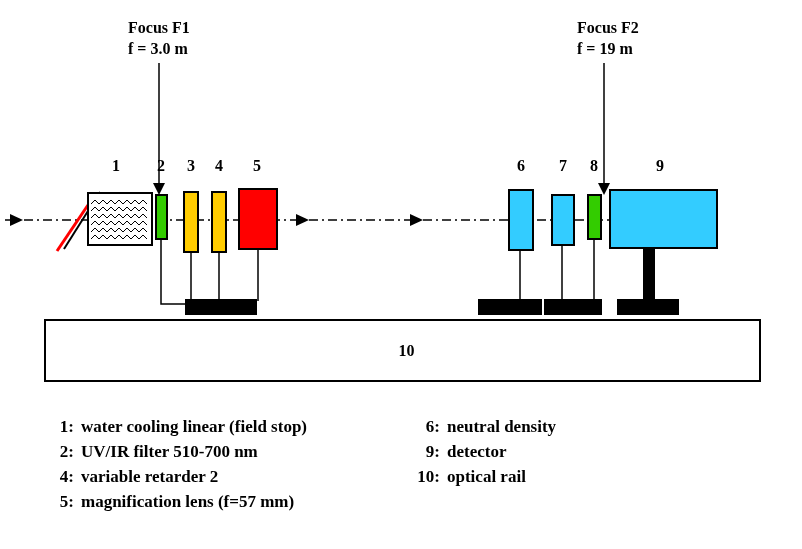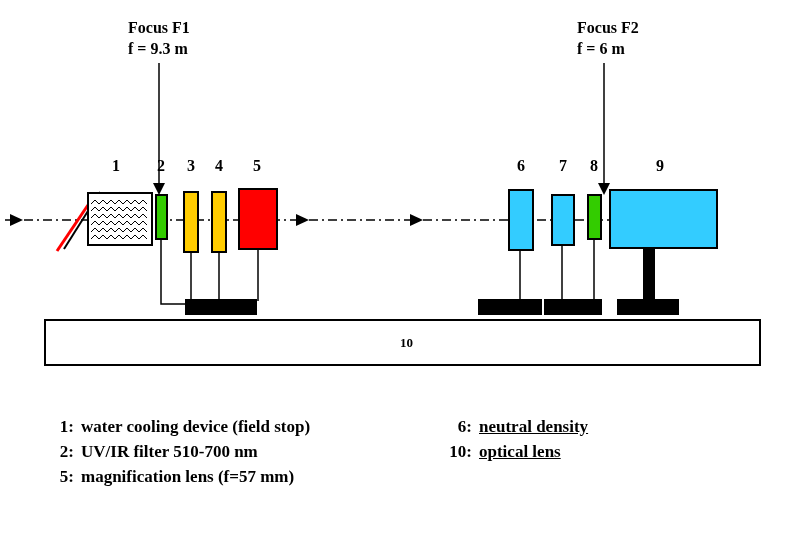--- a/index.html
+++ b/index.html
@@ -13,33 +13,33 @@
   }
   .stage { position:absolute; left:0; top:0; width:802px; height:410px;margin-top:7px; }
   svg.lines { position:absolute; left:0; top:0; }
   .comp { position:absolute; border:2px solid #000; }
   .num-label {
     position:absolute; top:150px;
     font-size:16px; transform:translateX(-50%);
   }
   .focus-label { position:absolute; font-size:16px; line-height:21px; white-space:nowrap; }
   .rail {
-    position:absolute; left:44px; top:312px; width:717px; height:47px;
+    position:absolute; left:44px; top:312px; width:717px; height:63px;
     border:2px solid #000; background:#fff;
     display:flex; align-items:center; justify-content:center;
-    font-size:13px;
+    font-size:16px;
     padding-left:8px;
   }
   .legend { position:absolute; top:414px; left:0; width:802px; height:130px; font-size:17px; }
   .legend-col { position:absolute; top:0; }
   .legend-row { height:25px; line-height:25px; white-space:nowrap; }
   .lnum { display:inline-block; text-align:right; margin-right:7px; }
   .col-left  { left:58px; }
   .col-left .lnum  { width:16px; }
-  .col-right { left:444px;text-decoration:underline; }
+  .col-right { left:412px; }
   .col-right .lnum { width:28px; }
 </style>
 </head>
 <body>
 
 <div class="stage">
 
   <svg class="lines" width="802" height="410" viewBox="0 0 802 410">
 
     <line x1="5" y1="213" x2="614" y2="213" stroke="#000" stroke-width="1.5" stroke-dasharray="9 4 2 4"></line>
@@ -76,25 +76,25 @@
     <rect x="643" y="242" width="12" height="52" fill="#000"></rect>
 
     <rect x="185" y="292" width="72" height="16" fill="#000"></rect>
     <rect x="478" y="292" width="64" height="16" fill="#000"></rect>
     <rect x="544" y="292" width="58" height="16" fill="#000"></rect>
     <rect x="617" y="292" width="62" height="16" fill="#000"></rect>
   </svg>
 
   <div class="focus-label" style="left:128px; top:10px">
     <div>Focus F1</div>
-    <div>f = 9.3 m</div>
+    <div>f = 3.0 m</div>
   </div>
   <div class="focus-label" style="left:577px; top:10px">
     <div>Focus F2</div>
-    <div>f = 6 m</div>
+    <div>f = 19 m</div>
   </div>
 
   <div class="num-label" style="left:116px">1</div>
   <div class="num-label" style="left:161px">2</div>
   <div class="num-label" style="left:191px">3</div>
   <div class="num-label" style="left:219px">4</div>
   <div class="num-label" style="left:257px">5</div>
   <div class="num-label" style="left:521px">6</div>
   <div class="num-label" style="left:563px">7</div>
   <div class="num-label" style="left:594px">8</div>
@@ -110,30 +110,36 @@
   <div class="comp" style="left: 609px; top: 182px; width: 109px; height: 60px; background-color: rgb(51, 204, 255);"></div>
 
   <div class="rail">
     <span>10</span>
   </div>
 </div>
 
 <div class="legend">
   <div class="legend-col col-left">
     <div class="legend-row">
-      <span class="lnum">1:</span><span class="ltxt">water cooling device (field stop)</span>
+      <span class="lnum">1:</span><span class="ltxt">water cooling linear (field stop)</span>
     </div>
     <div class="legend-row">
       <span class="lnum">2:</span><span class="ltxt">UV/IR filter 510-700 nm</span>
+    </div>
+    <div class="legend-row">
+      <span class="lnum">4:</span><span class="ltxt">variable retarder 2</span>
     </div>
     <div class="legend-row">
       <span class="lnum">5:</span><span class="ltxt">magnification lens (f=57 mm)</span>
     </div>
   </div>
   <div class="legend-col col-right">
     <div class="legend-row">
       <span class="lnum">6:</span><span class="ltxt">neutral density</span>
     </div>
     <div class="legend-row">
-      <span class="lnum">10:</span><span class="ltxt">optical lens</span>
+      <span class="lnum">9:</span><span class="ltxt">detector</span>
+    </div>
+    <div class="legend-row">
+      <span class="lnum">10:</span><span class="ltxt">optical rail</span>
     </div>
   </div>
 </div>
 
 </body></html>

